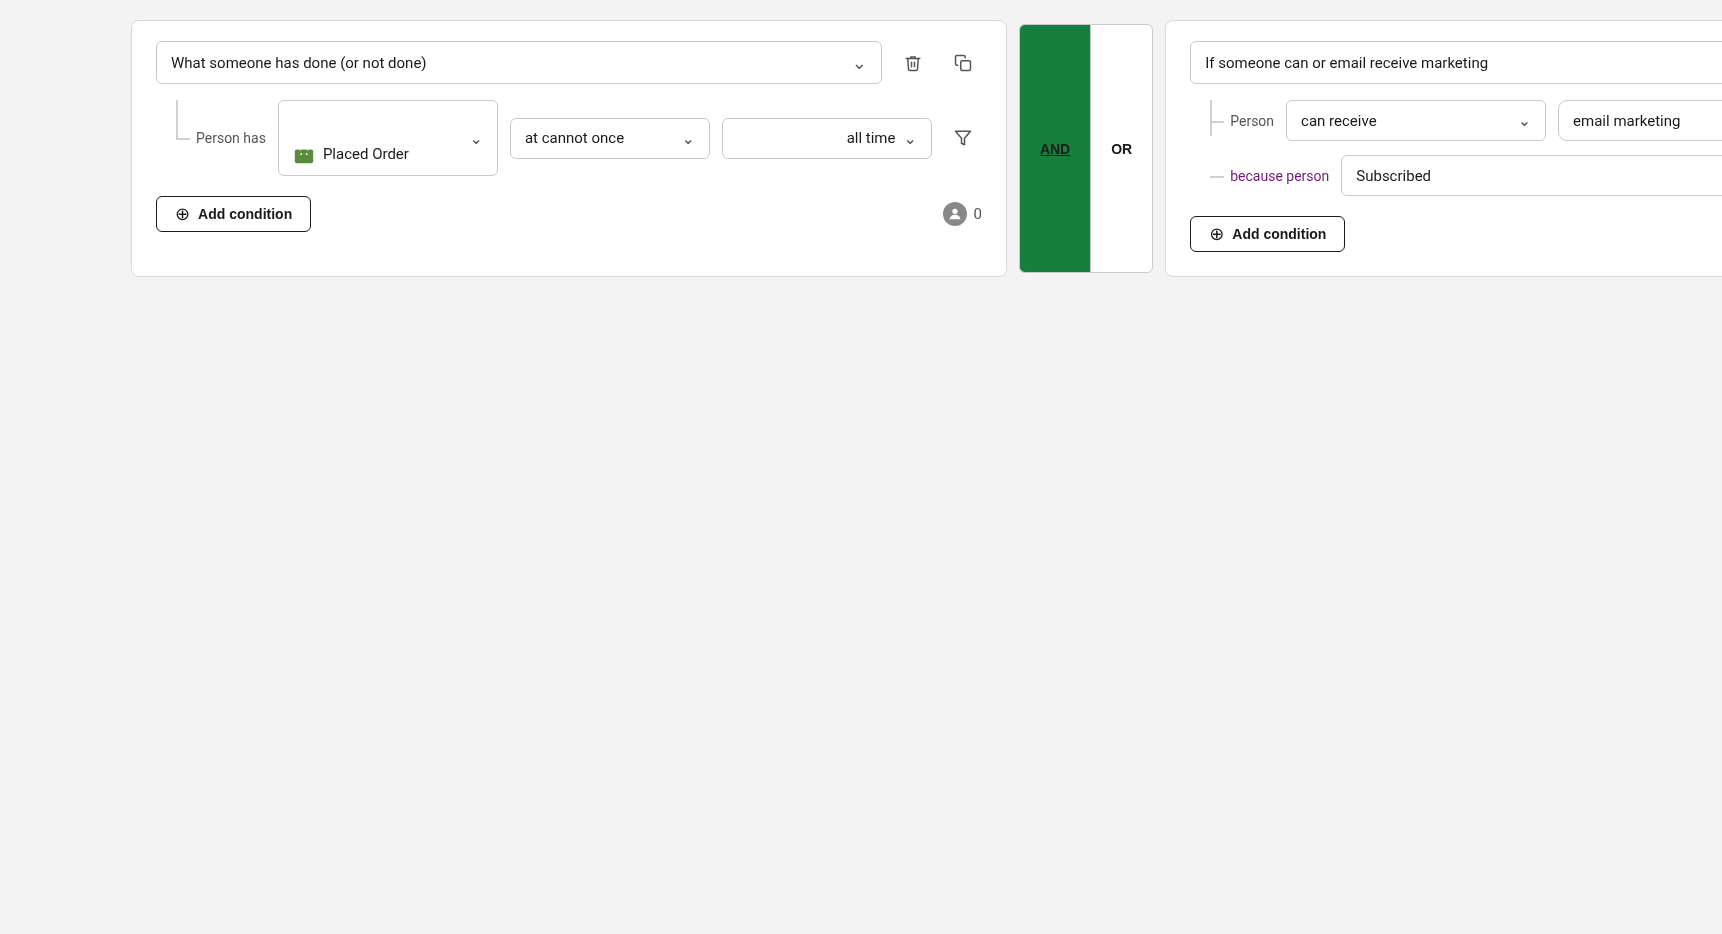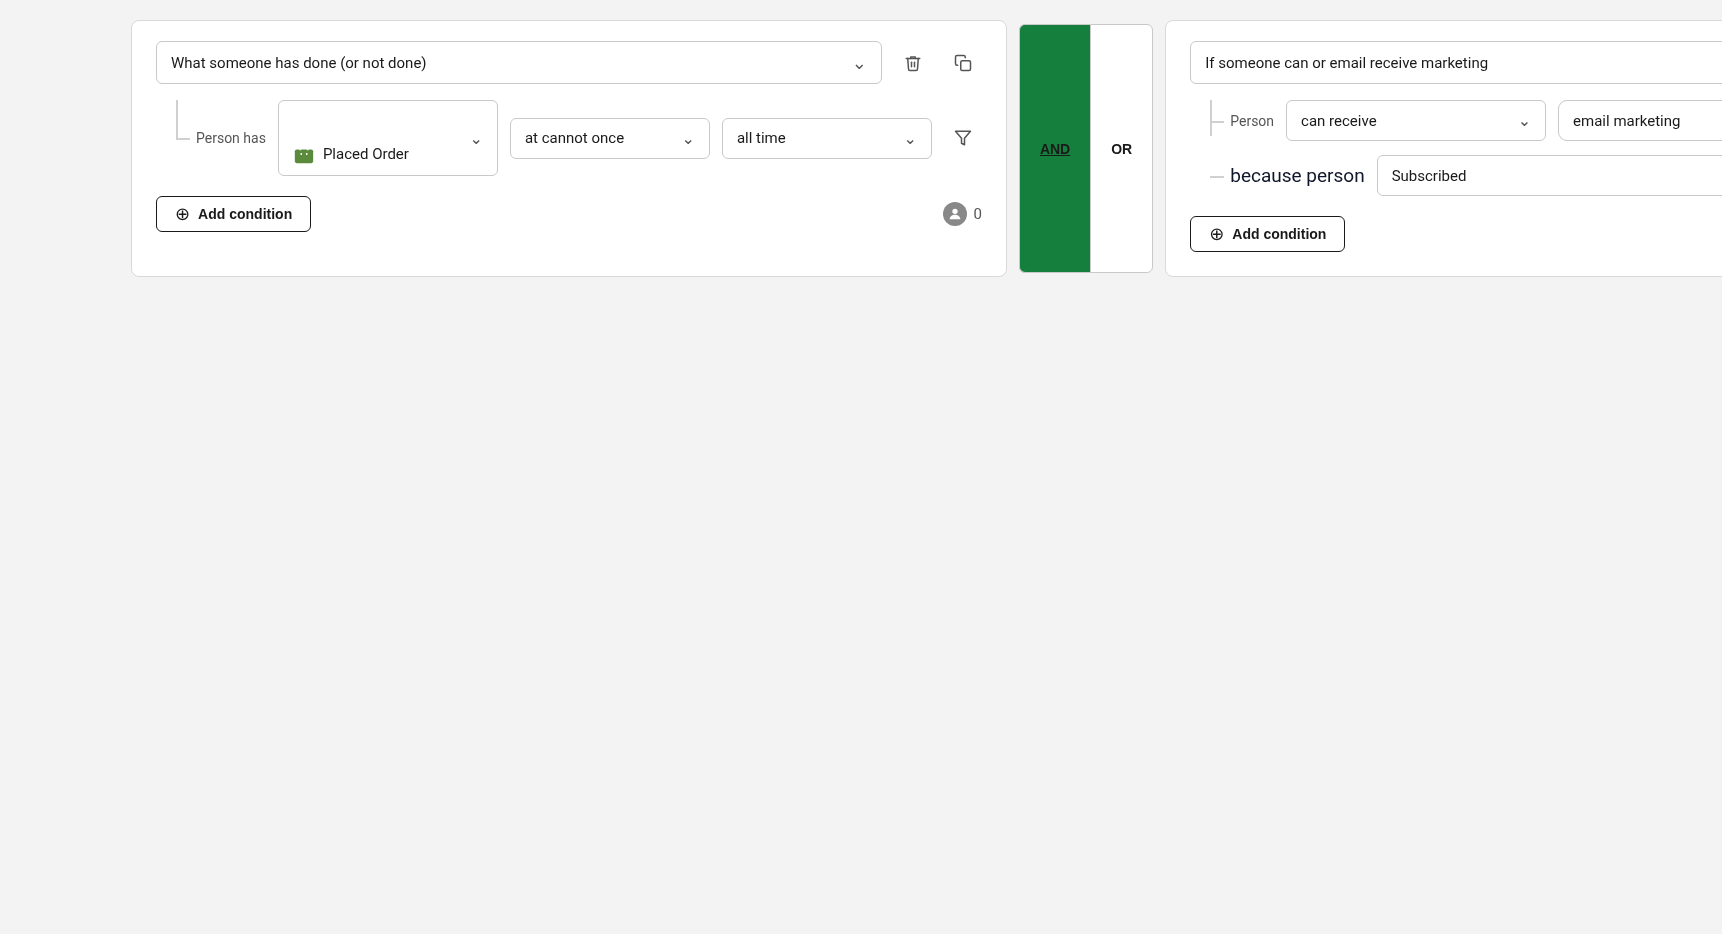--- a/index.html
+++ b/index.html
@@ -93,20 +93,21 @@
     .dropdown-placed-order {
       min-width: 220px;
     }
 
     .dropdown-at-least {
       min-width: 200px;
     }
 
     .dropdown-all-time {
       min-width: 210px;
+      justify-content: flex-end;
     }
 
     
     .shopify-icon {
       width: 22px;
       height: 22px;
     }
 
     .filter-icon {
       width: 38px;
@@ -201,22 +202,22 @@
     .dropdown-can-receive {
       min-width: 260px;
     }
 
     .dropdown-email-marketing {
       min-width: 340px;
       border-radius: 9px;
     }
 
     .because-label {
-      font-size: 19px;
-      color: #0f172a;
+      font-size: 14px;
+      color: #701a75;
       white-space: nowrap;
     }
   </style>
 </head>
 <body>
 
 <div class="page-container">
 
   <div class="condition-block">
 

